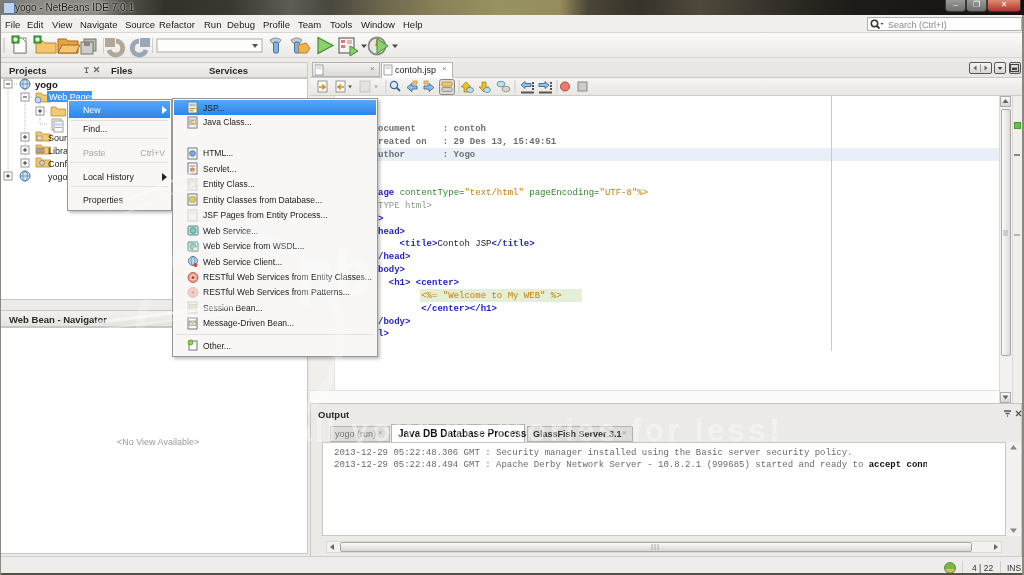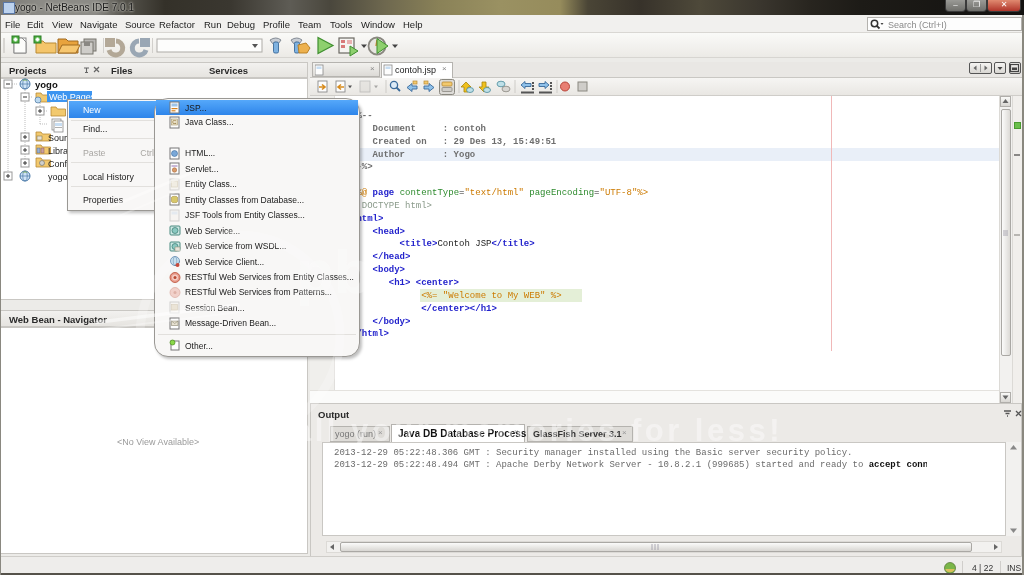--- a/index.html
+++ b/index.html
@@ -494,21 +494,21 @@
         <svg style="position:absolute;right:3px;top:4px;" width="5" height="8" viewBox="0 0 5 8">
           <path d="M0 0 L5 4 L0 8 Z" fill="#222"></path>
         </svg>
       </div>
     <div class="msep" style="top:86px;"></div>
     <div class="mi" style="top:92px;height:15px;">
         <span style="position:absolute;left:14px;top:3px;">Properties</span>
       </div>
   </div>
 
-  <div class="abs menu" id="submenu" style="left:154px;top:98px;width:206px;height:259px;border-radius:14px;">
+  <div class="abs menu" id="submenu" style="left:172px;top:98px;width:206px;height:259px;">
     <div class="smi hl" style="top:1px;height:14.8px;">
         <svg class="ic" viewBox="0 0 12 13">
           <rect x="1" y="1" width="9" height="11" fill="#fdfdfd" stroke="#777"></rect>
           <rect x="2.5" y="2.5" width="6" height="3" fill="#9ec4e8"></rect>
           <rect x="2.5" y="7" width="6" height="1.2" fill="#d8821e"></rect>
           <rect x="2.5" y="9.2" width="4" height="1.2" fill="#d8821e"></rect>
         </svg>
         <span class="lb">JSP...</span>
       </div>
     <div class="smi" style="top:15.9px;">
@@ -547,21 +547,21 @@
           <ellipse cx="5.5" cy="4.5" rx="3" ry="1.2" fill="#d8c86a" stroke="#a8924a" stroke-width="0.6"></ellipse>
           <path d="M2.5 4.5 v4 a3 1.2 0 0 0 6 0 v-4" fill="#d8c86a" stroke="#a8924a" stroke-width="0.6"></path>
         </svg>
         <span class="lb">Entity Classes from Database...</span>
       </div>
     <div class="smi dis" style="top:108.7px;">
         <svg class="ic" opacity="0.4" viewBox="0 0 12 13">
           <rect x="1" y="1" width="9" height="11" fill="#f5f2ea" stroke="#999"></rect>
           <rect x="2.5" y="2.5" width="6" height="3" fill="#c8d8e8"></rect>
         </svg>
-        <span class="lb">JSF Tools from Entity Classes...</span>
+        <span class="lb">JSF Pages from Entity Process...</span>
       </div>
     <div class="smi" style="top:124.1px;">
         <svg class="ic" viewBox="0 0 12 13">
           <rect x="1" y="2" width="10" height="9" rx="1" fill="#cde8e4" stroke="#4a8a80"></rect>
           <circle cx="6" cy="6.5" r="3" fill="#8ac8c0" stroke="#3a7a70" stroke-width="0.7"></circle>
         </svg>
         <span class="lb">Web Service...</span>
       </div>
     <div class="smi" style="top:139.6px;">
         <svg class="ic" viewBox="0 0 12 13">

